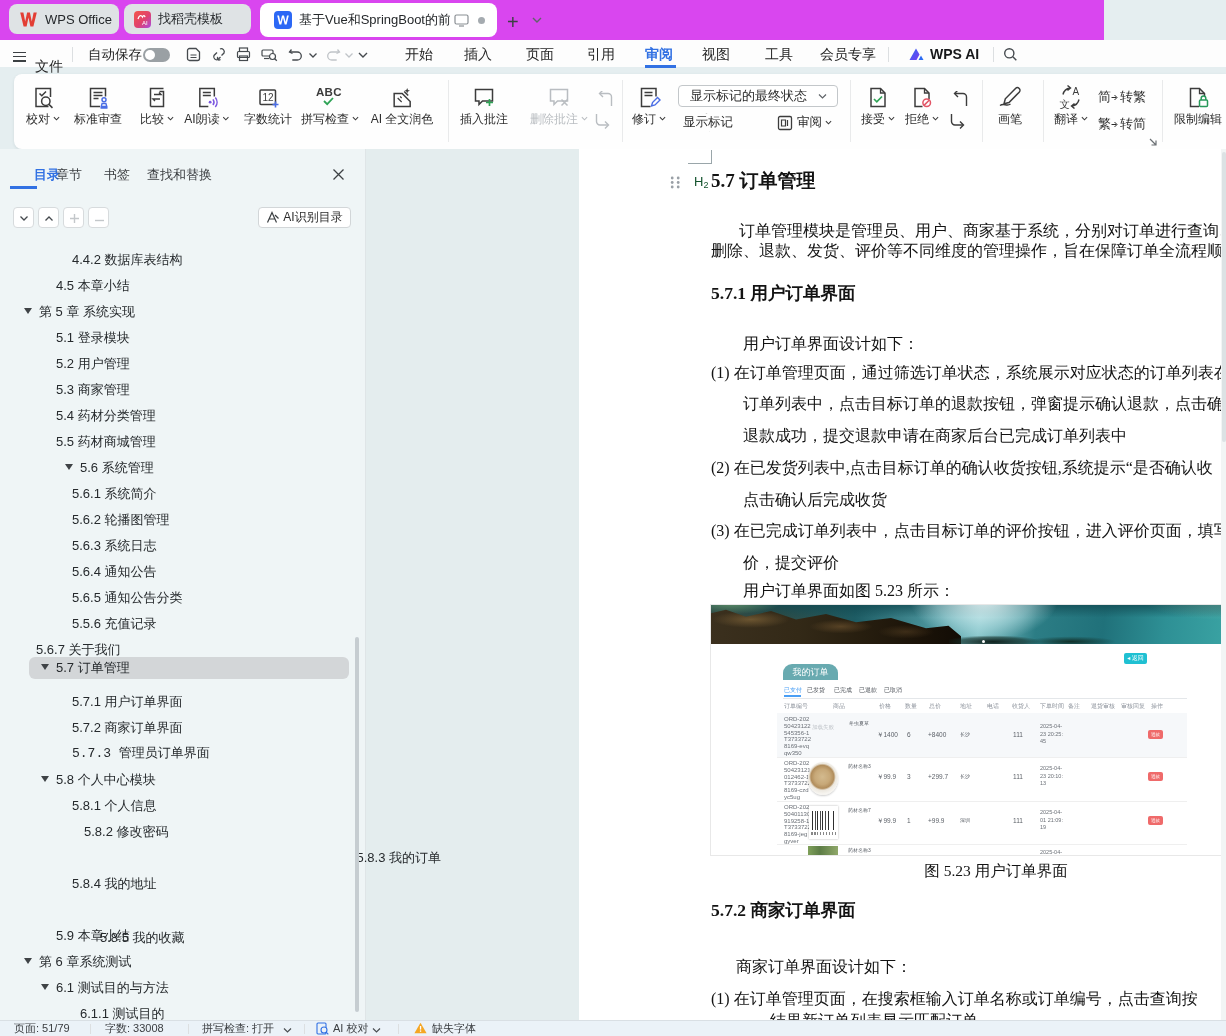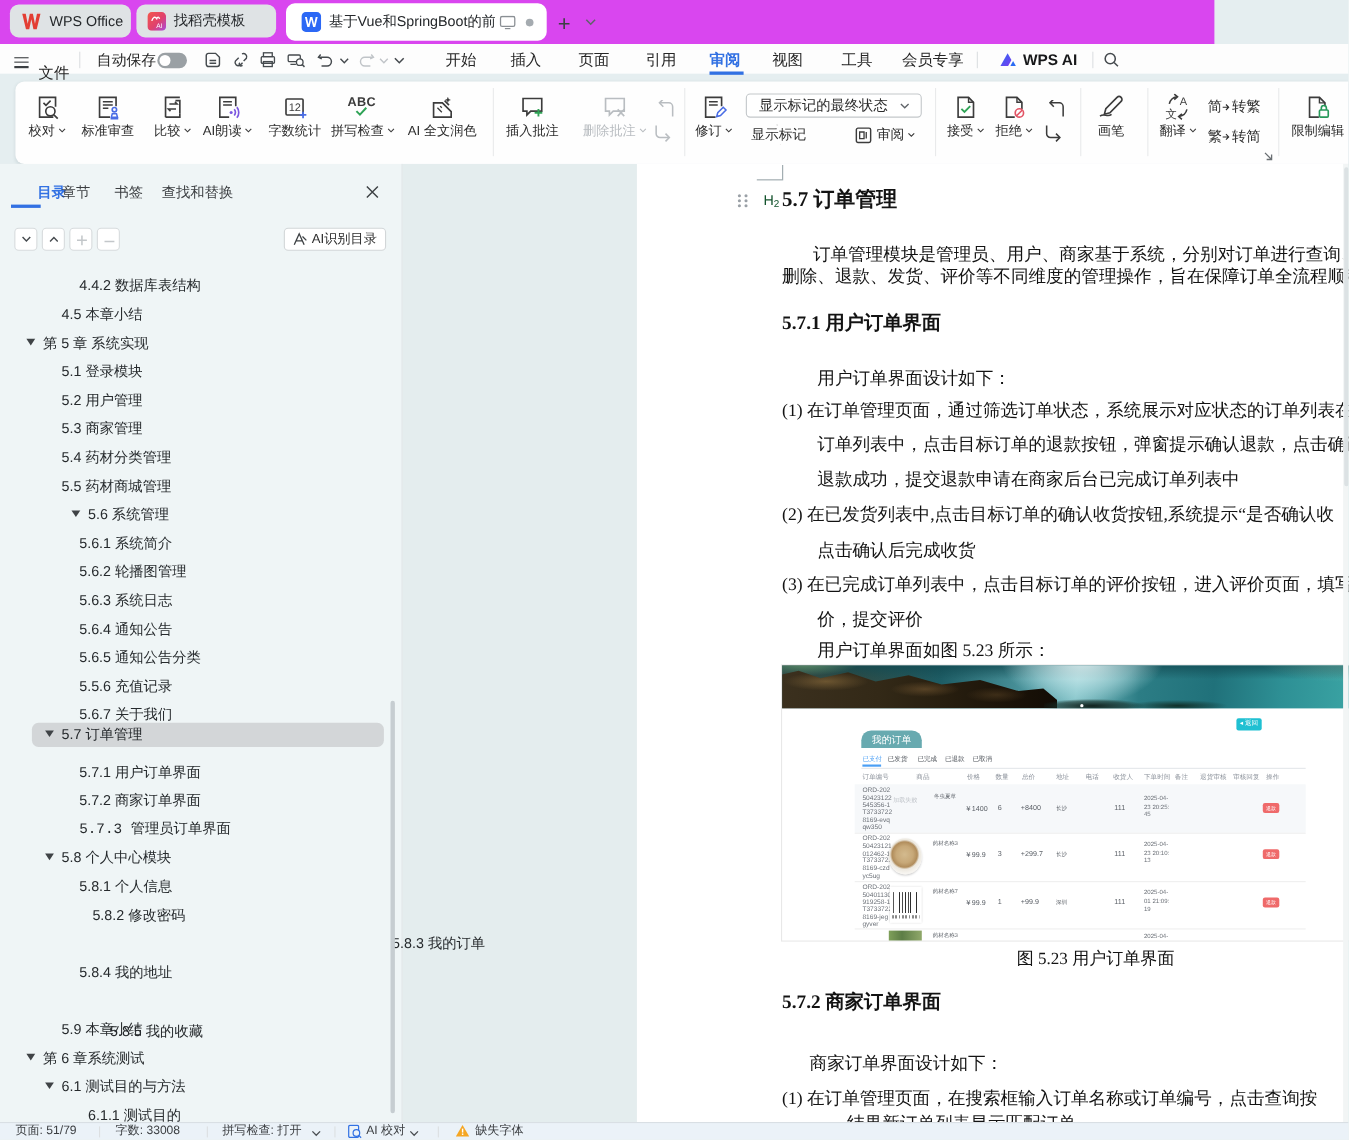--- a/index.html
+++ b/index.html
@@ -416,21 +416,21 @@
     <div class="tocrow" style="top:377px;padding-left:56px;">5.3 商家管理</div>
     <div class="tocrow" style="top:403px;padding-left:56px;">5.4 药材分类管理</div>
     <div class="tocrow" style="top:429px;padding-left:56px;">5.5 药材商城管理</div>
     <div class="tocrow" style="top:455px;padding-left:65px;"><span class="tri"></span>5.6 系统管理</div>
     <div class="tocrow" style="top:481px;padding-left:72px;">5.6.1 系统简介</div>
     <div class="tocrow" style="top:507px;padding-left:72px;">5.6.2 轮播图管理</div>
     <div class="tocrow" style="top:533px;padding-left:72px;">5.6.3 系统日志</div>
     <div class="tocrow" style="top:559px;padding-left:72px;">5.6.4 通知公告</div>
     <div class="tocrow" style="top:585px;padding-left:72px;">5.6.5 通知公告分类</div>
     <div class="tocrow" style="top:611px;padding-left:72px;">5.5.6 充值记录</div>
-    <div class="tocrow" style="top:637px;padding-left:72px;">5.6.7 关于我们</div>
+    <div class="tocrow" style="top:637px;padding-left:36px;">5.6.7 关于我们</div>
     <div class="abs" style="left:29px;top:657px;width:320px;height:22px;background:#d3d6d8;border-radius:6px;"></div>
     <div class="tocrow" style="top:655px;padding-left:41px;"><span class="tri"></span>5.7 订单管理</div>
     <div class="tocrow" style="top:689px;padding-left:72px;">5.7.1 用户订单界面</div>
     <div class="tocrow" style="top:715px;padding-left:72px;">5.7.2 商家订单界面</div>
     <div class="tocrow" style="top:741px;padding-left:72px;font-family:Liberation Mono, monospace;">5.7.3 管理员订单界面</div>
     <div class="tocrow" style="top:767px;padding-left:41px;"><span class="tri"></span>5.8 个人中心模块</div>
     <div class="tocrow" style="top:793px;padding-left:72px;">5.8.1 个人信息</div>
     <div class="tocrow" style="top:819px;padding-left:84px;">5.8.2 修改密码</div>
     <div class="tocrow" style="top:845px;padding-left:76px;text-align:right;">5.8.3 我的订单</div>
     <div class="tocrow" style="top:871px;padding-left:72px;">5.8.4 我的地址</div>

